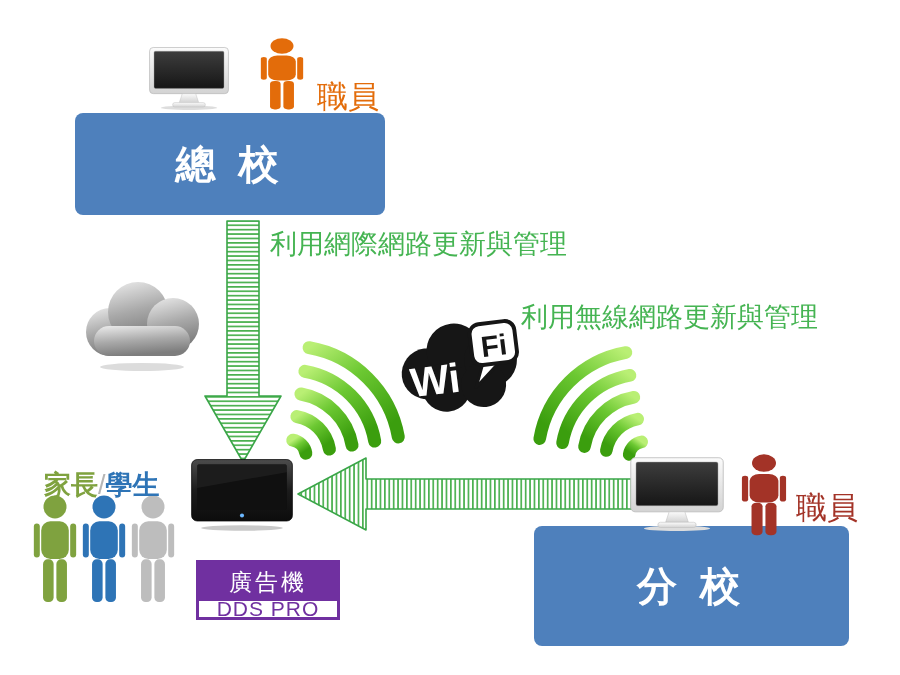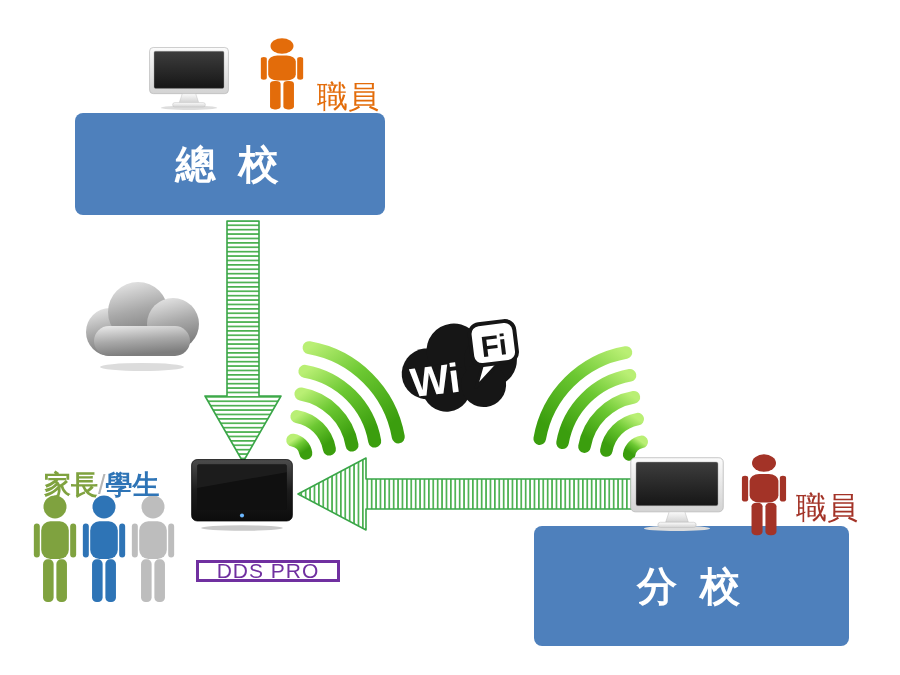--- a/index.html
+++ b/index.html
@@ -112,20 +112,21 @@
   <div class="abs staff-label staff-hq" style="left:317px;top:76px">職員</div>
 
   <div class="abs site-box" style="left:75px;top:113px;width:310px;height:102px">
     <span>總 校</span>
   </div>
 
   <svg class="abs z2" style="left:202px;top:220px" width="82" height="244" viewBox="0 0 82 244">
     <path d="M25,1 H57 V176 H79 L41,242 L3,176 H25 Z" fill="url(#hstripe)" stroke="#3AA648" stroke-width="1.6" stroke-linejoin="round"></path>
   </svg>
 
+  <div class="abs note" style="left:270px;top:226px">利用網際網路更新與管理</div>
 
   <svg class="abs z2" style="left:80px;top:272px" width="130" height="100" viewBox="0 0 130 100">
     <ellipse cx="62" cy="95" rx="42" ry="4" fill="#dcdcdc"></ellipse>
     <g fill="url(#cloudG)">
       <circle cx="30" cy="60" r="24"></circle>
       <circle cx="58" cy="40" r="30"></circle>
       <circle cx="93" cy="52" r="26"></circle>
       <rect x="14" y="54" width="96" height="30" rx="15"></rect>
     </g>
   </svg>
@@ -147,20 +148,21 @@
       <circle cx="96" cy="46" r="27"></circle>
       <circle cx="48" cy="68" r="25"></circle>
       <circle cx="86" cy="70" r="23"></circle>
     </g>
     <text x="12" y="74" font-size="42" fill="#ffffff">Wi</text>
     <path d="M88,48 L106,48 L78,72 Z" fill="#ffffff" stroke="#161616" stroke-width="3" stroke-linejoin="round"></path>
     <rect x="78" y="8" width="46" height="42" rx="10" fill="#ffffff" stroke="#161616" stroke-width="4"></rect>
     <text x="88" y="42" font-size="30" fill="#161616">Fi</text>
   </svg>
 
+  <div class="abs note" style="left:521px;top:299px">利用無線網路更新與管理</div>
 
   <svg class="abs z2 mirror" style="left:516px;top:345px" width="135" height="118" viewBox="0 0 138 122">
     <g fill="none" stroke="url(#arcG)" stroke-width="13" stroke-linecap="round">
       <path d="M8.8,100.2 A16,16 0 0 1 21.8,113.2"></path>
       <path d="M12.9,76.6 A40,40 0 0 1 45.4,109.1"></path>
       <path d="M16.9,54.0 A63,63 0 0 1 68.0,105.1"></path>
       <path d="M20.9,31.3 A86,86 0 0 1 90.7,101.1"></path>
       <path d="M25.1,7.7 A110,110 0 0 1 114.3,96.9"></path>
     </g>
   </svg>
@@ -171,20 +173,21 @@
 
   <svg class="abs z4" style="left:190px;top:458px" width="104" height="74" viewBox="0 0 132 94">
     <ellipse cx="66" cy="89" rx="52" ry="3.5" fill="#c9c9c9"></ellipse>
     <rect x="2" y="2" width="128" height="78" rx="7" fill="url(#tvframe)" stroke="#0a0a0a"></rect>
     <rect x="9" y="8" width="114" height="58" rx="2" fill="#101010"></rect>
     <path d="M9,8 L123,8 L123,18 L9,38 Z" fill="#ffffff" opacity="0.05"></path>
     <circle cx="66" cy="73" r="2.6" fill="#6cb8ff"></circle>
   </svg>
 
   <div class="abs device-box" style="left:196px;top:560px">
+    <div class="title">廣告機</div>
     <div class="brand">DDS PRO</div>
   </div>
 
   <div class="abs audience-label" style="left:44px;top:467px">
     <span class="parents">家長</span><span class="slash">/</span><span class="students">學生</span>
   </div>
 
   <svg class="abs z4" style="left:32px;top:495px;color:#7FA23F" width="46" height="108" viewBox="0 0 100 235" preserveAspectRatio="none">
     <g fill="currentColor">
       <circle cx="50" cy="26" r="25"></circle>

